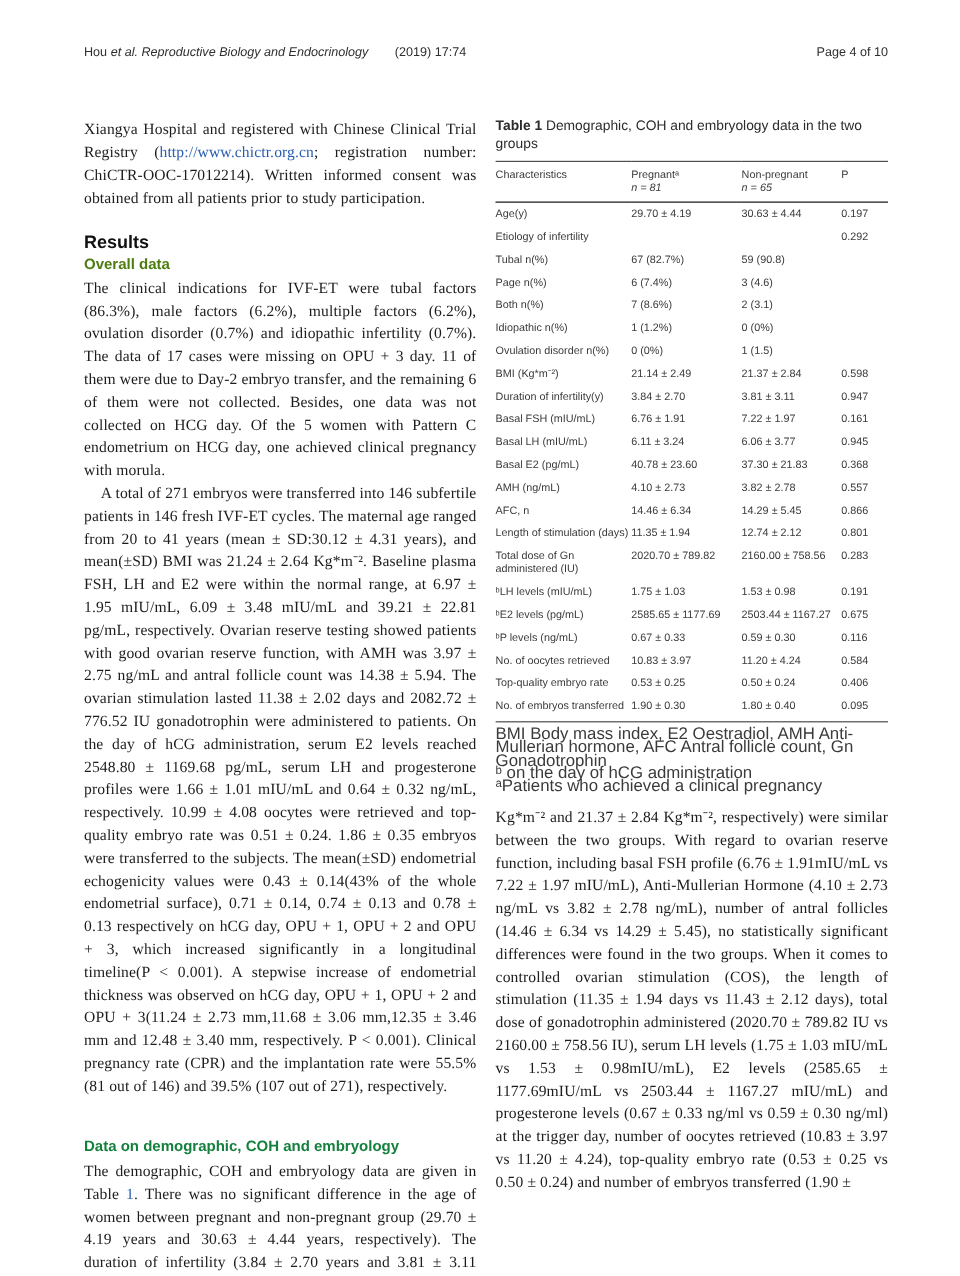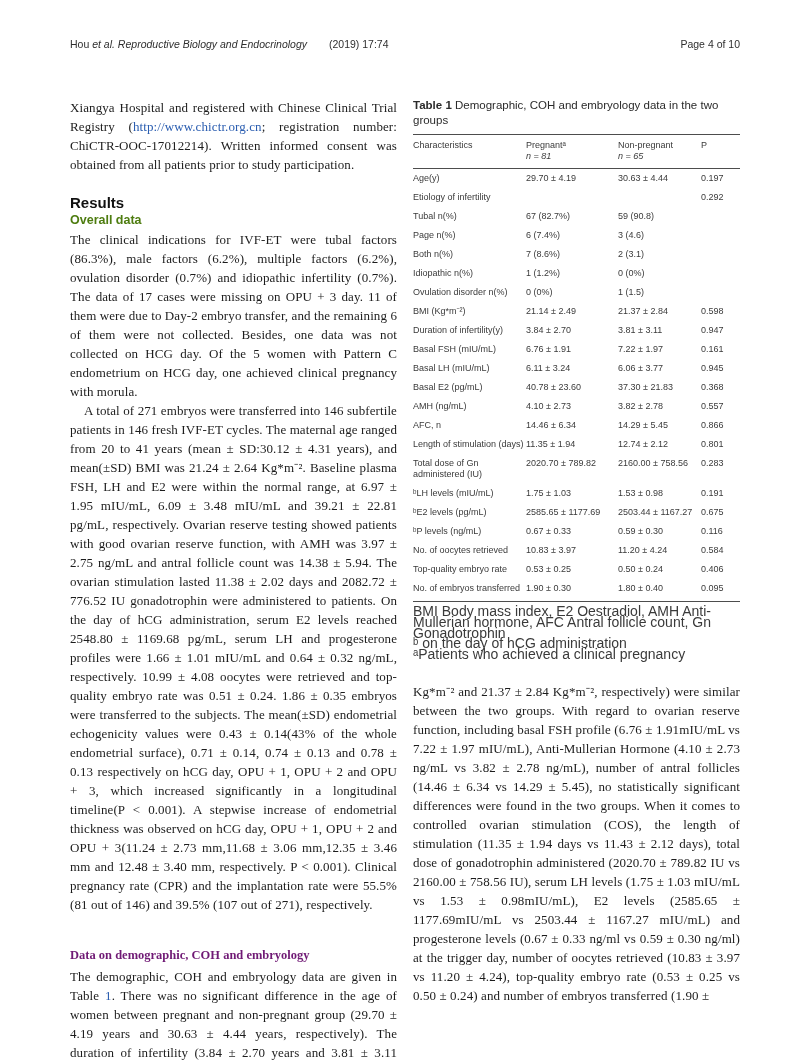--- a/index.html
+++ b/index.html
@@ -30,22 +30,22 @@
   .link{color:#2a5db0;text-decoration:none;margin-top:44px;}
   h2.results{
     font-family:"Liberation Sans", sans-serif;font-weight:bold;font-size:15px;
     color:#111;margin:20px 0 2px 0;
   }
   h3.sub{
     font-family:"Liberation Sans", sans-serif;font-weight:bold;font-size:12.5px;
     color:#4d7c0f;margin:2px 0 3px 0;
   }
   h3.sub2{
-    font-family:Liberation Serif, serif;font-weight:bold;font-size:12.5px;
-    color:#701a75;margin:34px 0 4px 0;
+    font-family:Liberation Sans, sans-serif;font-weight:bold;font-size:12.5px;
+    color:#15803d;margin:34px 0 4px 0;
   }
   
   .tbl-caption{
     font-family:"Liberation Sans", sans-serif;font-size:11.5px;line-height:15px;
     color:#2b2b2b;margin:0 0 6px 0;
   }
   .tbl-caption b{font-weight:bold;}
   table.datatable{
     border-collapse:collapse;width:327px;table-layout:fixed;
     font-family:"Liberation Sans", sans-serif;font-size:9px;line-height:11px;color:#3a3a3a;
@@ -62,21 +62,21 @@
   table.datatable thead th .ital{font-style:italic;}
   table.datatable tbody td{
     vertical-align:top;padding:4px 2px 4px 0;
   }
   table.datatable tbody tr:last-child td{padding-bottom:7px;}
   .tbl-bottomrule{border-top:1.4px solid #4d4d4d;width:327px;margin:0 0 4px 0;}
   .tbl-foot{
     font-family:Liberation Sans, sans-serif;font-size:14px;line-height:10.8px;
     color:#3a3a3a;margin:0;
   }
-  .right-para{margin-top:22px;}
+  .right-para{margin-top:11px;}
 </style>
 </head>
 <body>
 
 <div class="page">
 
   <div class="runhead">
     <span class="cite"><span>Hou </span><span class="it">et al. Reproductive Biology and Endocrinology</span></span>
     <span class="issue">(2019) 17:74</span>
     <span class="pageno">Page 4 of 10</span>

